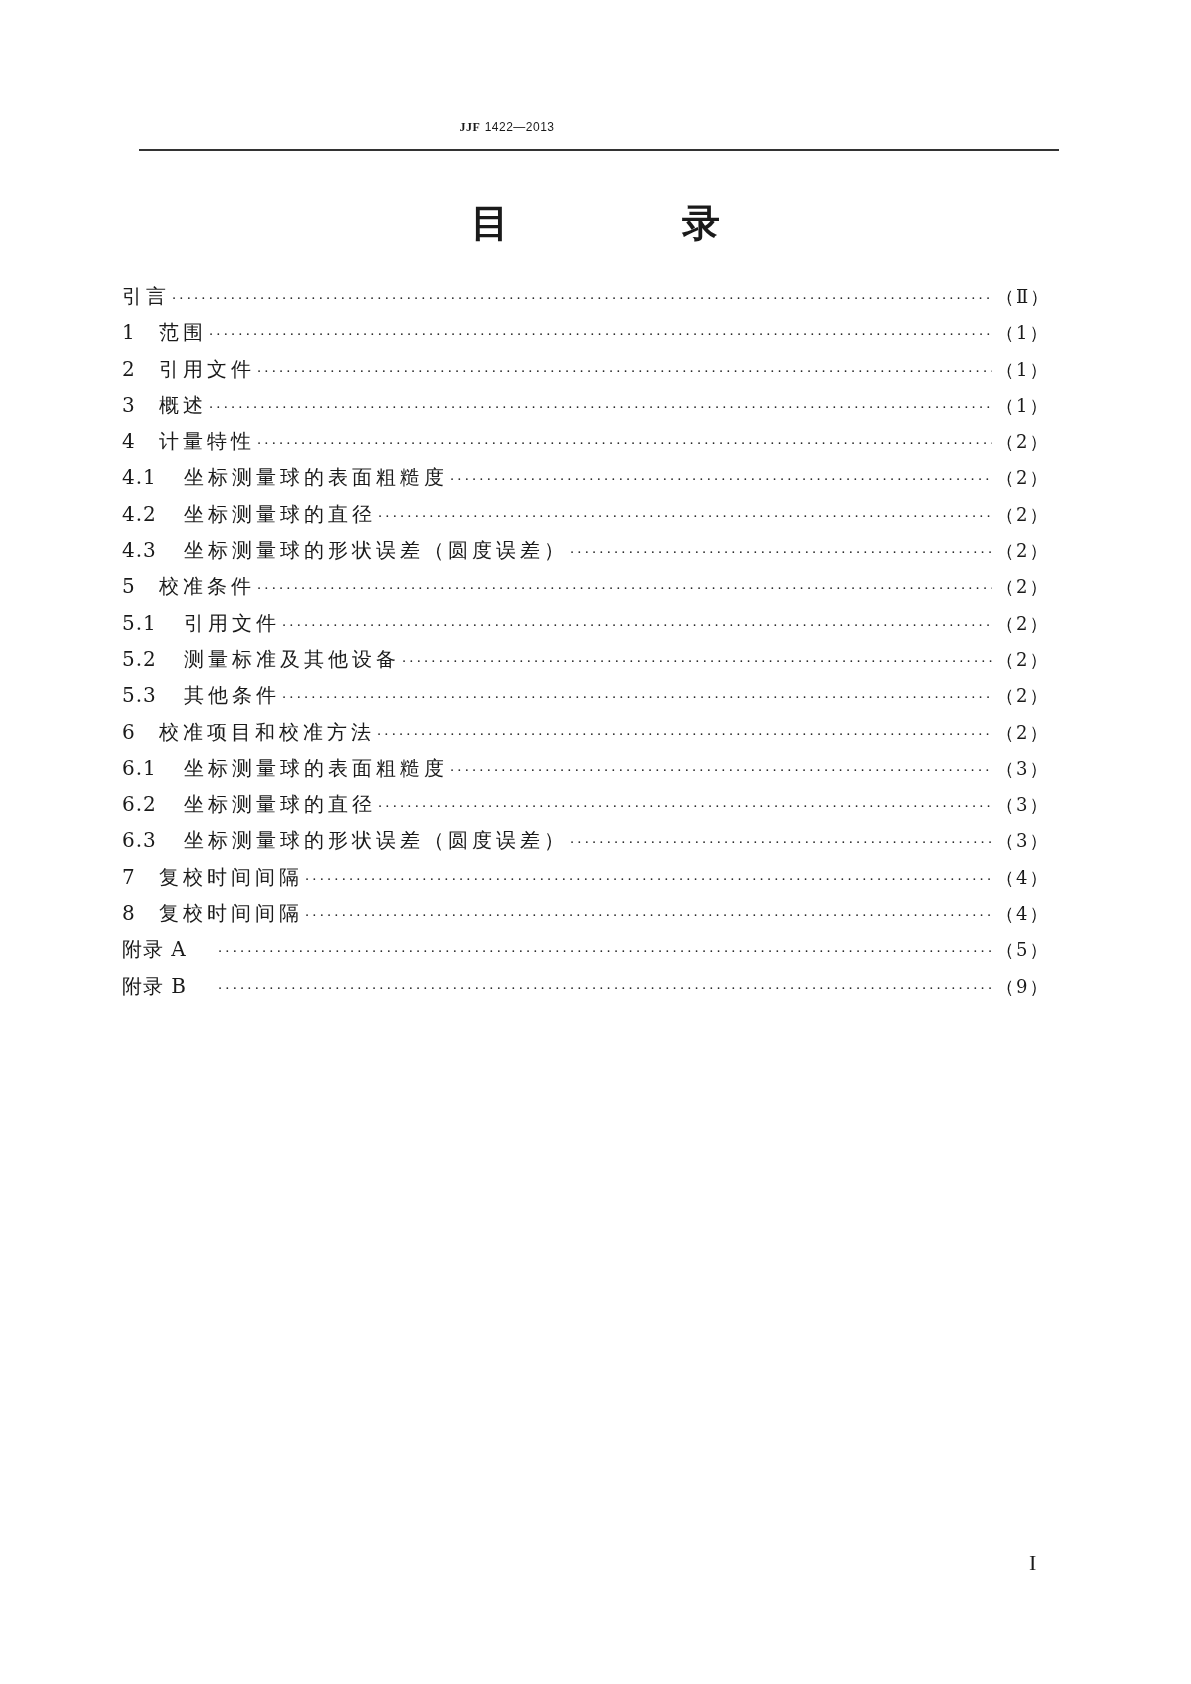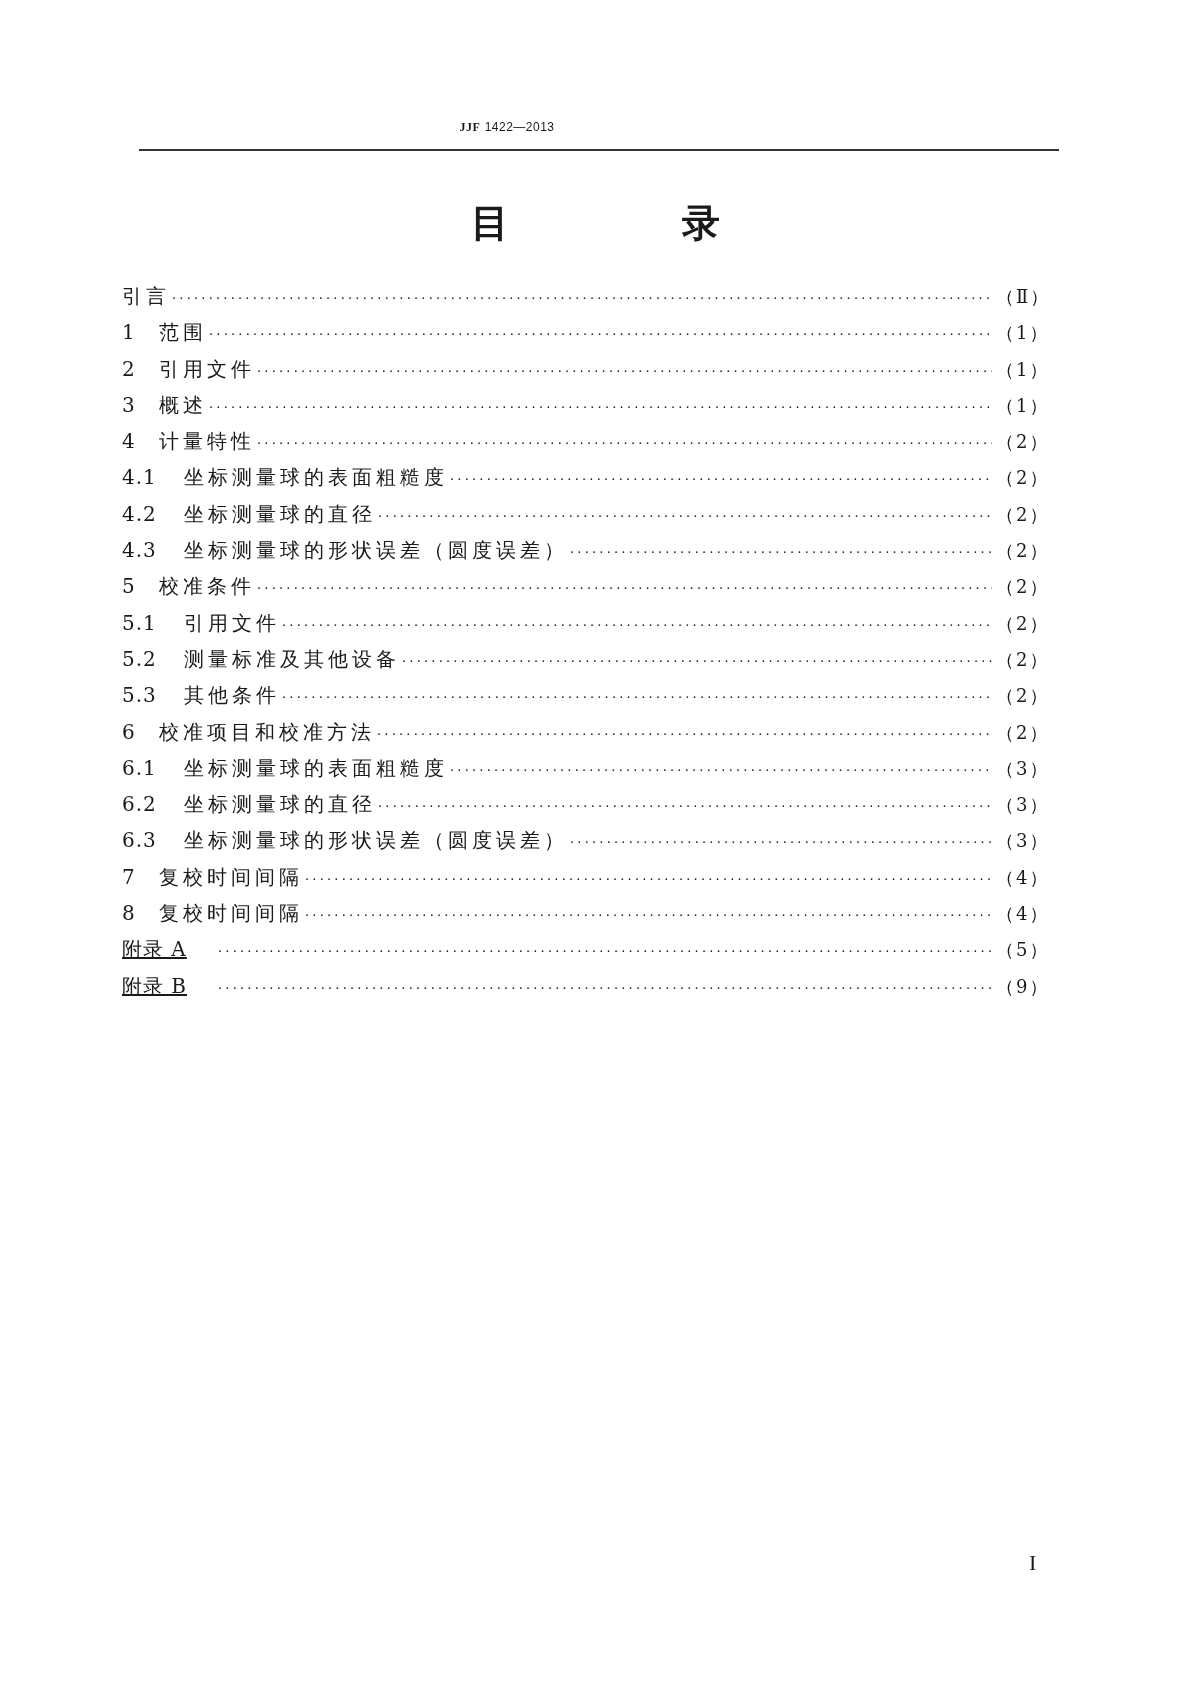--- a/index.html
+++ b/index.html
@@ -27,21 +27,21 @@
     .toc {
       position: absolute; left: 122px; width: 920px; top: 278px;
     }
     .toc-row {
       display: flex; align-items: baseline; height: 36.3px;
       font-size: 20px; line-height: 36px; white-space: nowrap;
     }
     .toc-num { display: inline-block; letter-spacing: 1px; }
     .toc-num.l1 { width: 37px; }
     .toc-num.l2 { width: 62px; }
-    .toc-num.app { width: 94px; text-decoration: underline; }
+    .toc-num.app { width: 94px; }
     .toc-title { letter-spacing: 4px; }
     .toc-leader {
       flex: 1; overflow: hidden; margin: 0 4px 0 2px;
       font-size: 13px; letter-spacing: 3.2px; color: #222;
     }
     .toc-leader::before {
       content: "··································································································································································";
     }
     .toc-page {
       width: 46px; text-align: right; letter-spacing: 2px; font-size: 18px;

